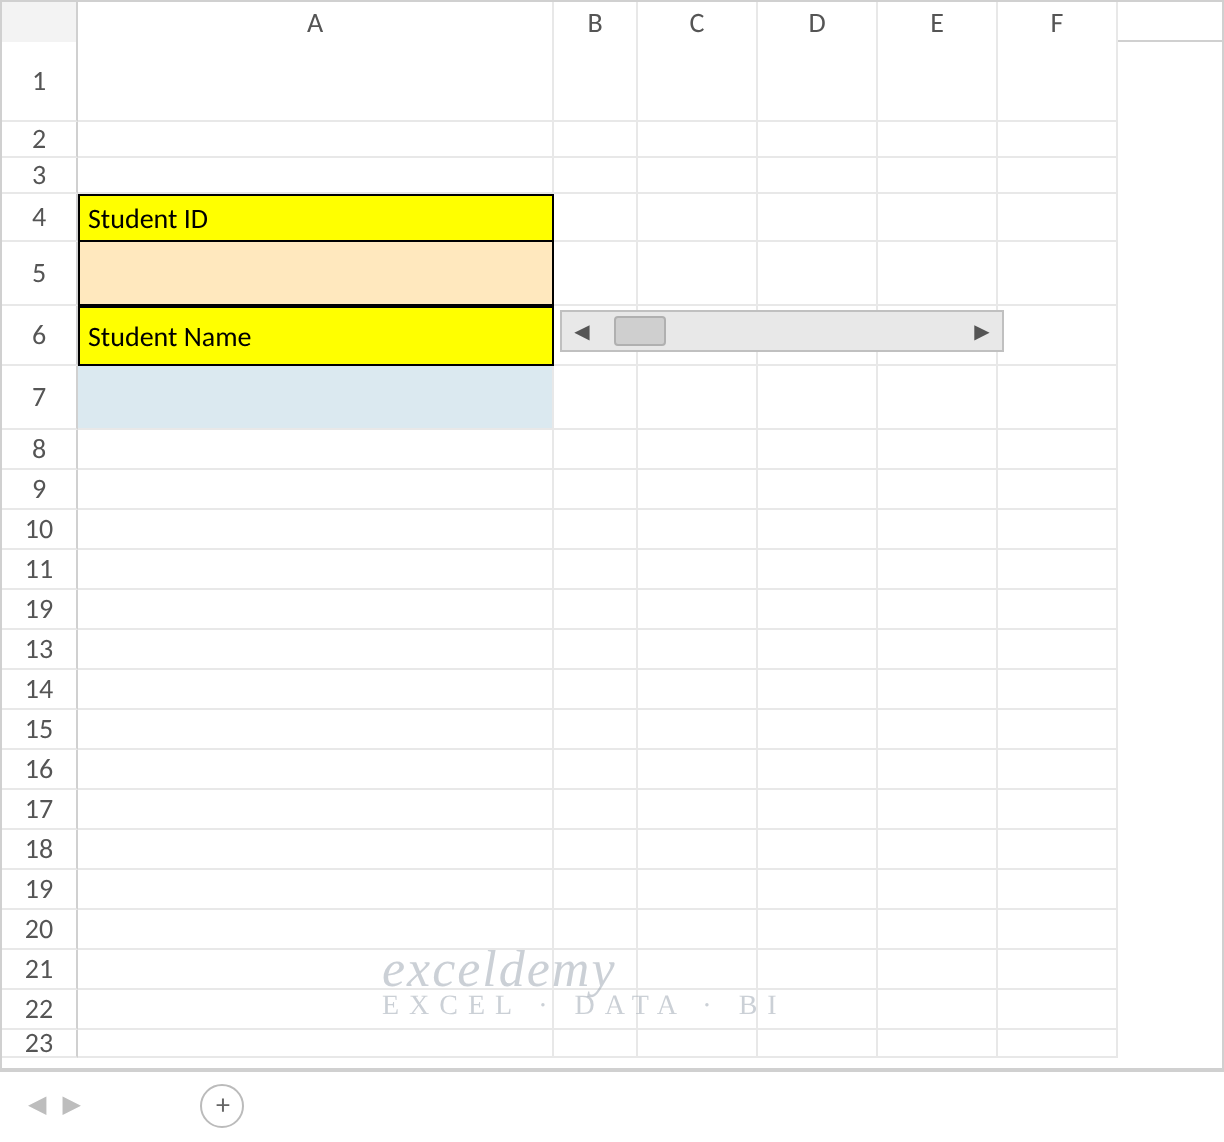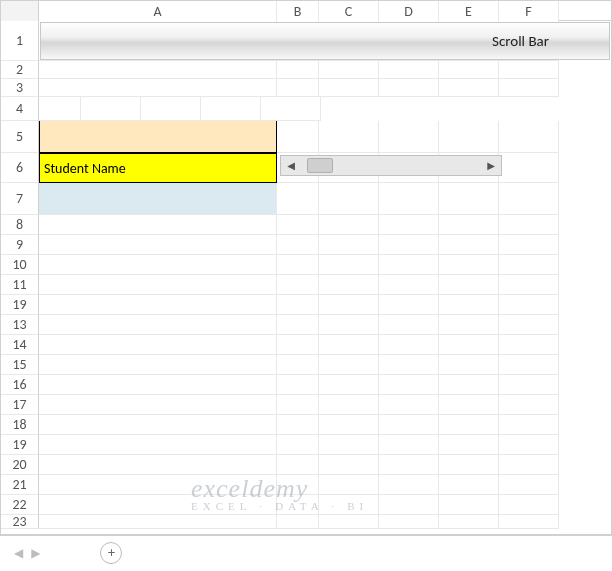--- a/index.html
+++ b/index.html
@@ -174,21 +174,21 @@
       bottom: 22px;
       color: rgba(160,170,180,0.55);
       font-size: 26px;
       font-style: italic;
       font-family: Georgia, serif;
       letter-spacing: 1px;
       pointer-events: none;
     }
     .watermark .sub {
       display: block;
-      font-size: 11px;
+      font-size: 14px;
       font-style: normal;
       letter-spacing: 5px;
       text-align: center;
       margin-top: -4px;
     }
   </style>
 </head>
 <body>
 
 <div class="sheet-area">
@@ -247,20 +247,21 @@
         </div>
         <div class="row" style="height: 18px;">
           <div class="cell" style="width: 238px; height: 18px;"></div>
           <div class="cell" style="width: 42px; height: 18px;"></div>
           <div class="cell" style="width: 60px; height: 18px;"></div>
           <div class="cell" style="width: 60px; height: 18px;"></div>
           <div class="cell" style="width: 60px; height: 18px;"></div>
           <div class="cell" style="width: 60px; height: 18px;"></div>
         </div>
         <div class="row" style="height: 24px;">
+          <div class="cell yellow-header" style="width: 238px; height: 24px;">Student ID</div>
           <div class="cell" style="width: 42px; height: 24px;"></div>
           <div class="cell" style="width: 60px; height: 24px;"></div>
           <div class="cell" style="width: 60px; height: 24px;"></div>
           <div class="cell" style="width: 60px; height: 24px;"></div>
           <div class="cell" style="width: 60px; height: 24px;"></div>
         </div>
         <div class="row" style="height: 32px;">
           <div class="cell peach-input" style="width: 238px; height: 32px;"></div>
           <div class="cell" style="width: 42px; height: 32px;"></div>
           <div class="cell" style="width: 60px; height: 32px;"></div>
@@ -408,23 +409,20 @@
           <div class="cell" style="width: 238px; height: 14px;"></div>
           <div class="cell" style="width: 42px; height: 14px;"></div>
           <div class="cell" style="width: 60px; height: 14px;"></div>
           <div class="cell" style="width: 60px; height: 14px;"></div>
           <div class="cell" style="width: 60px; height: 14px;"></div>
           <div class="cell" style="width: 60px; height: 14px;"></div>
         </div>
       </div>
   </div>
 
-  <div class="title-object">
-    <span>Scroll Bar</span>
-  </div>
 
   <div class="scroll-control">
     <div class="sb-arrow">◀</div>
     <div class="sb-track">
       <div class="sb-thumb"></div>
     </div>
     <div class="sb-arrow">▶</div>
   </div>
 
   <div class="watermark">

